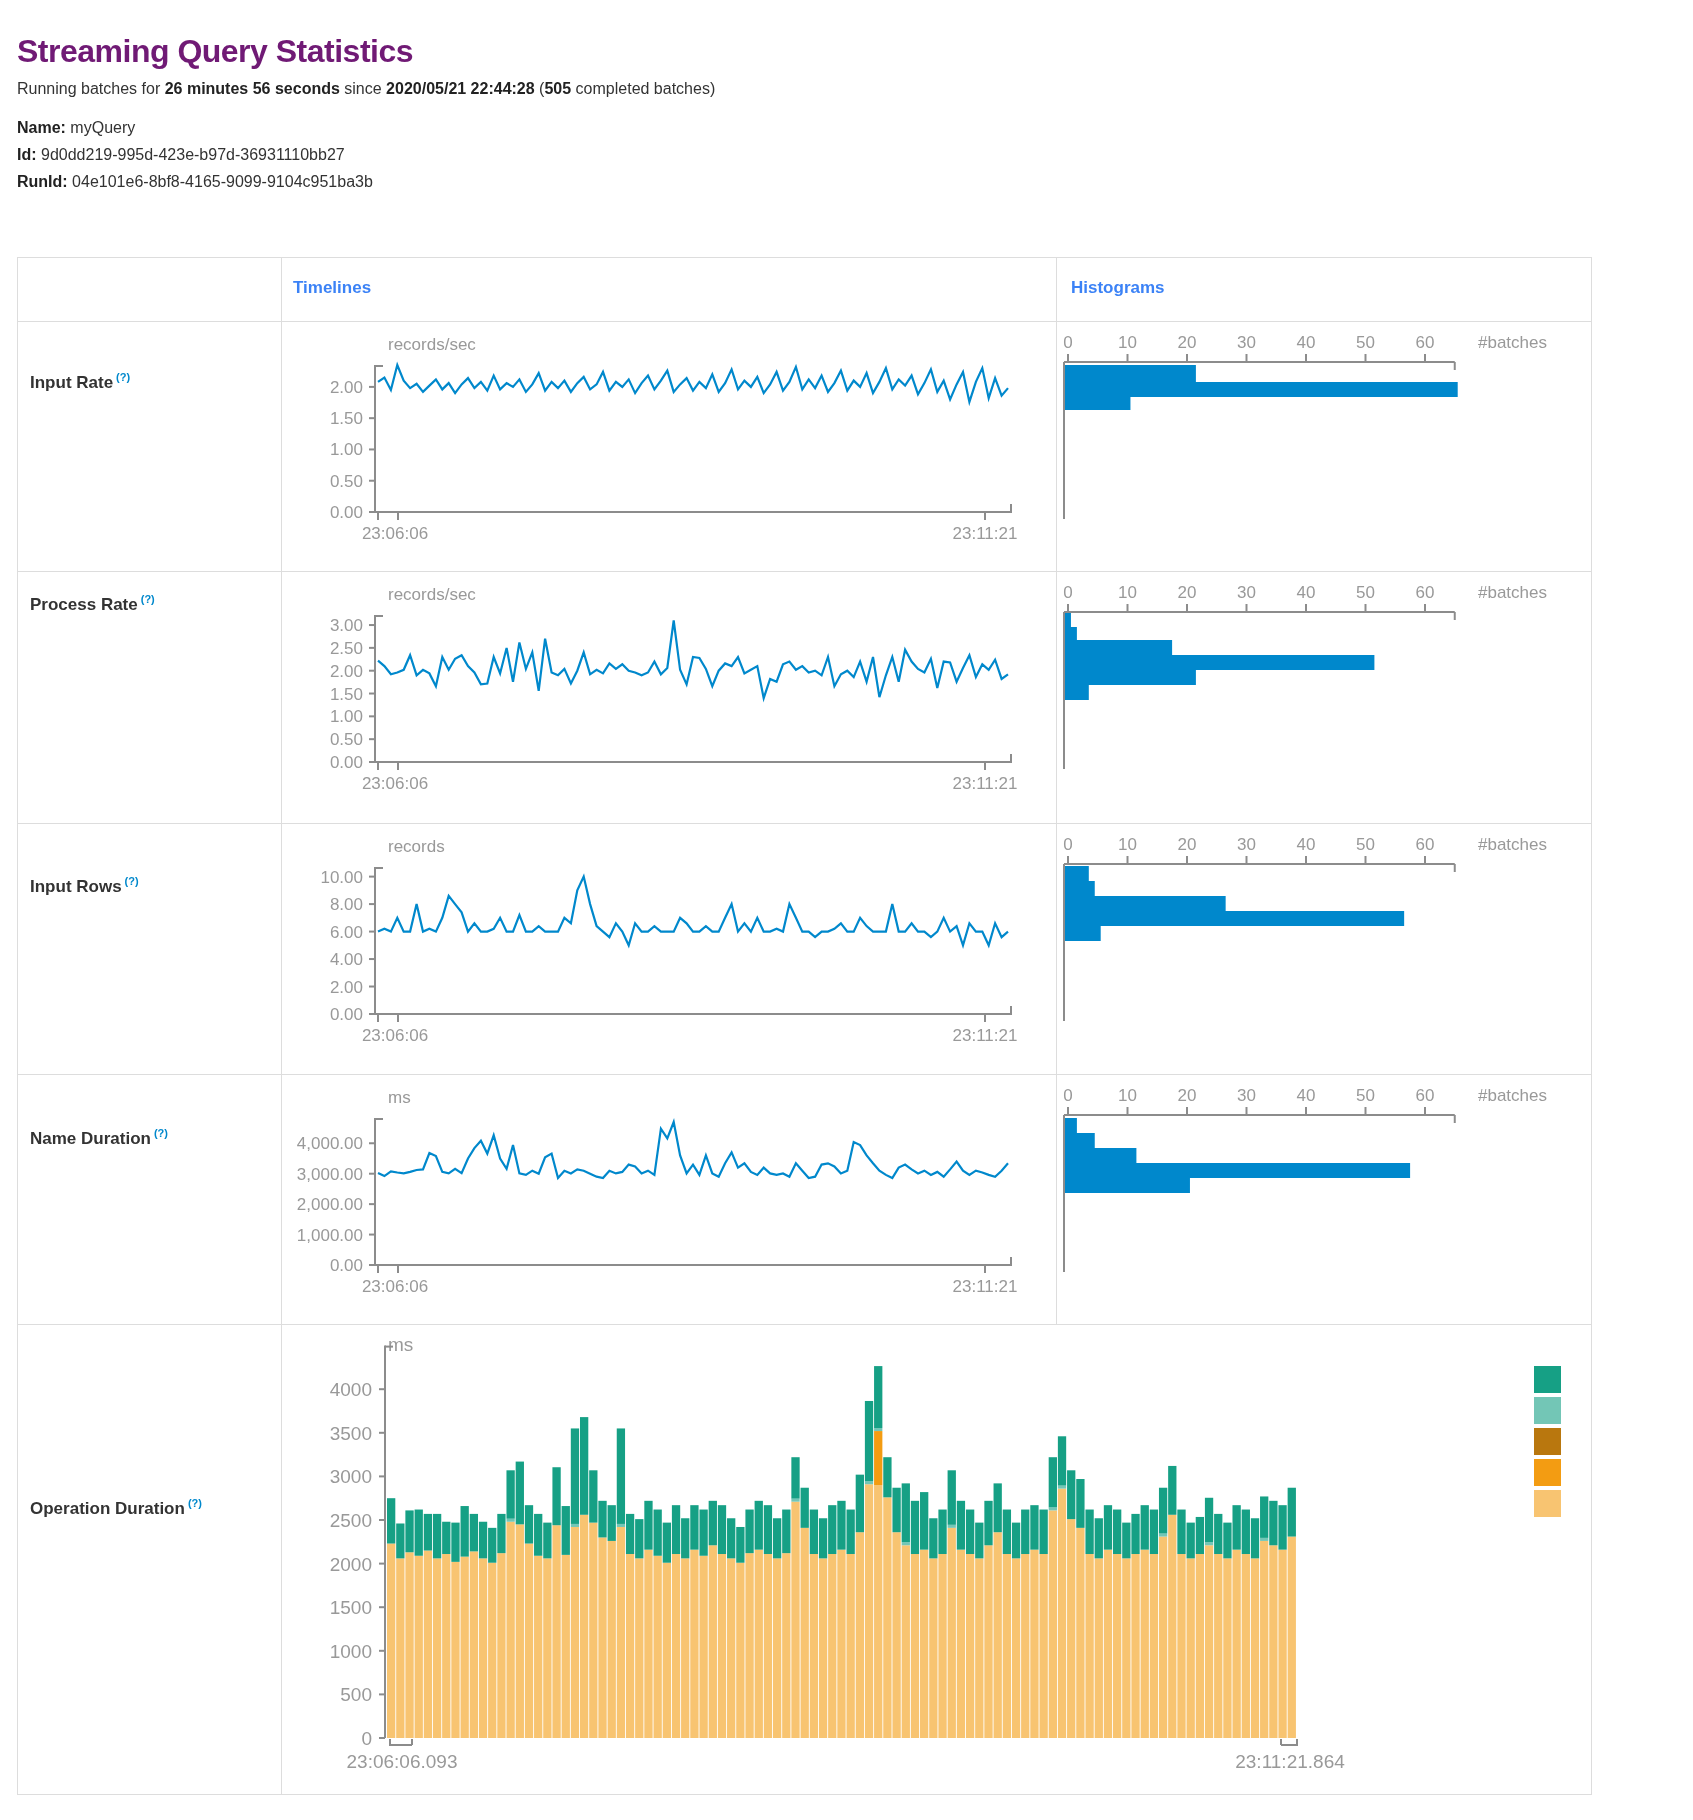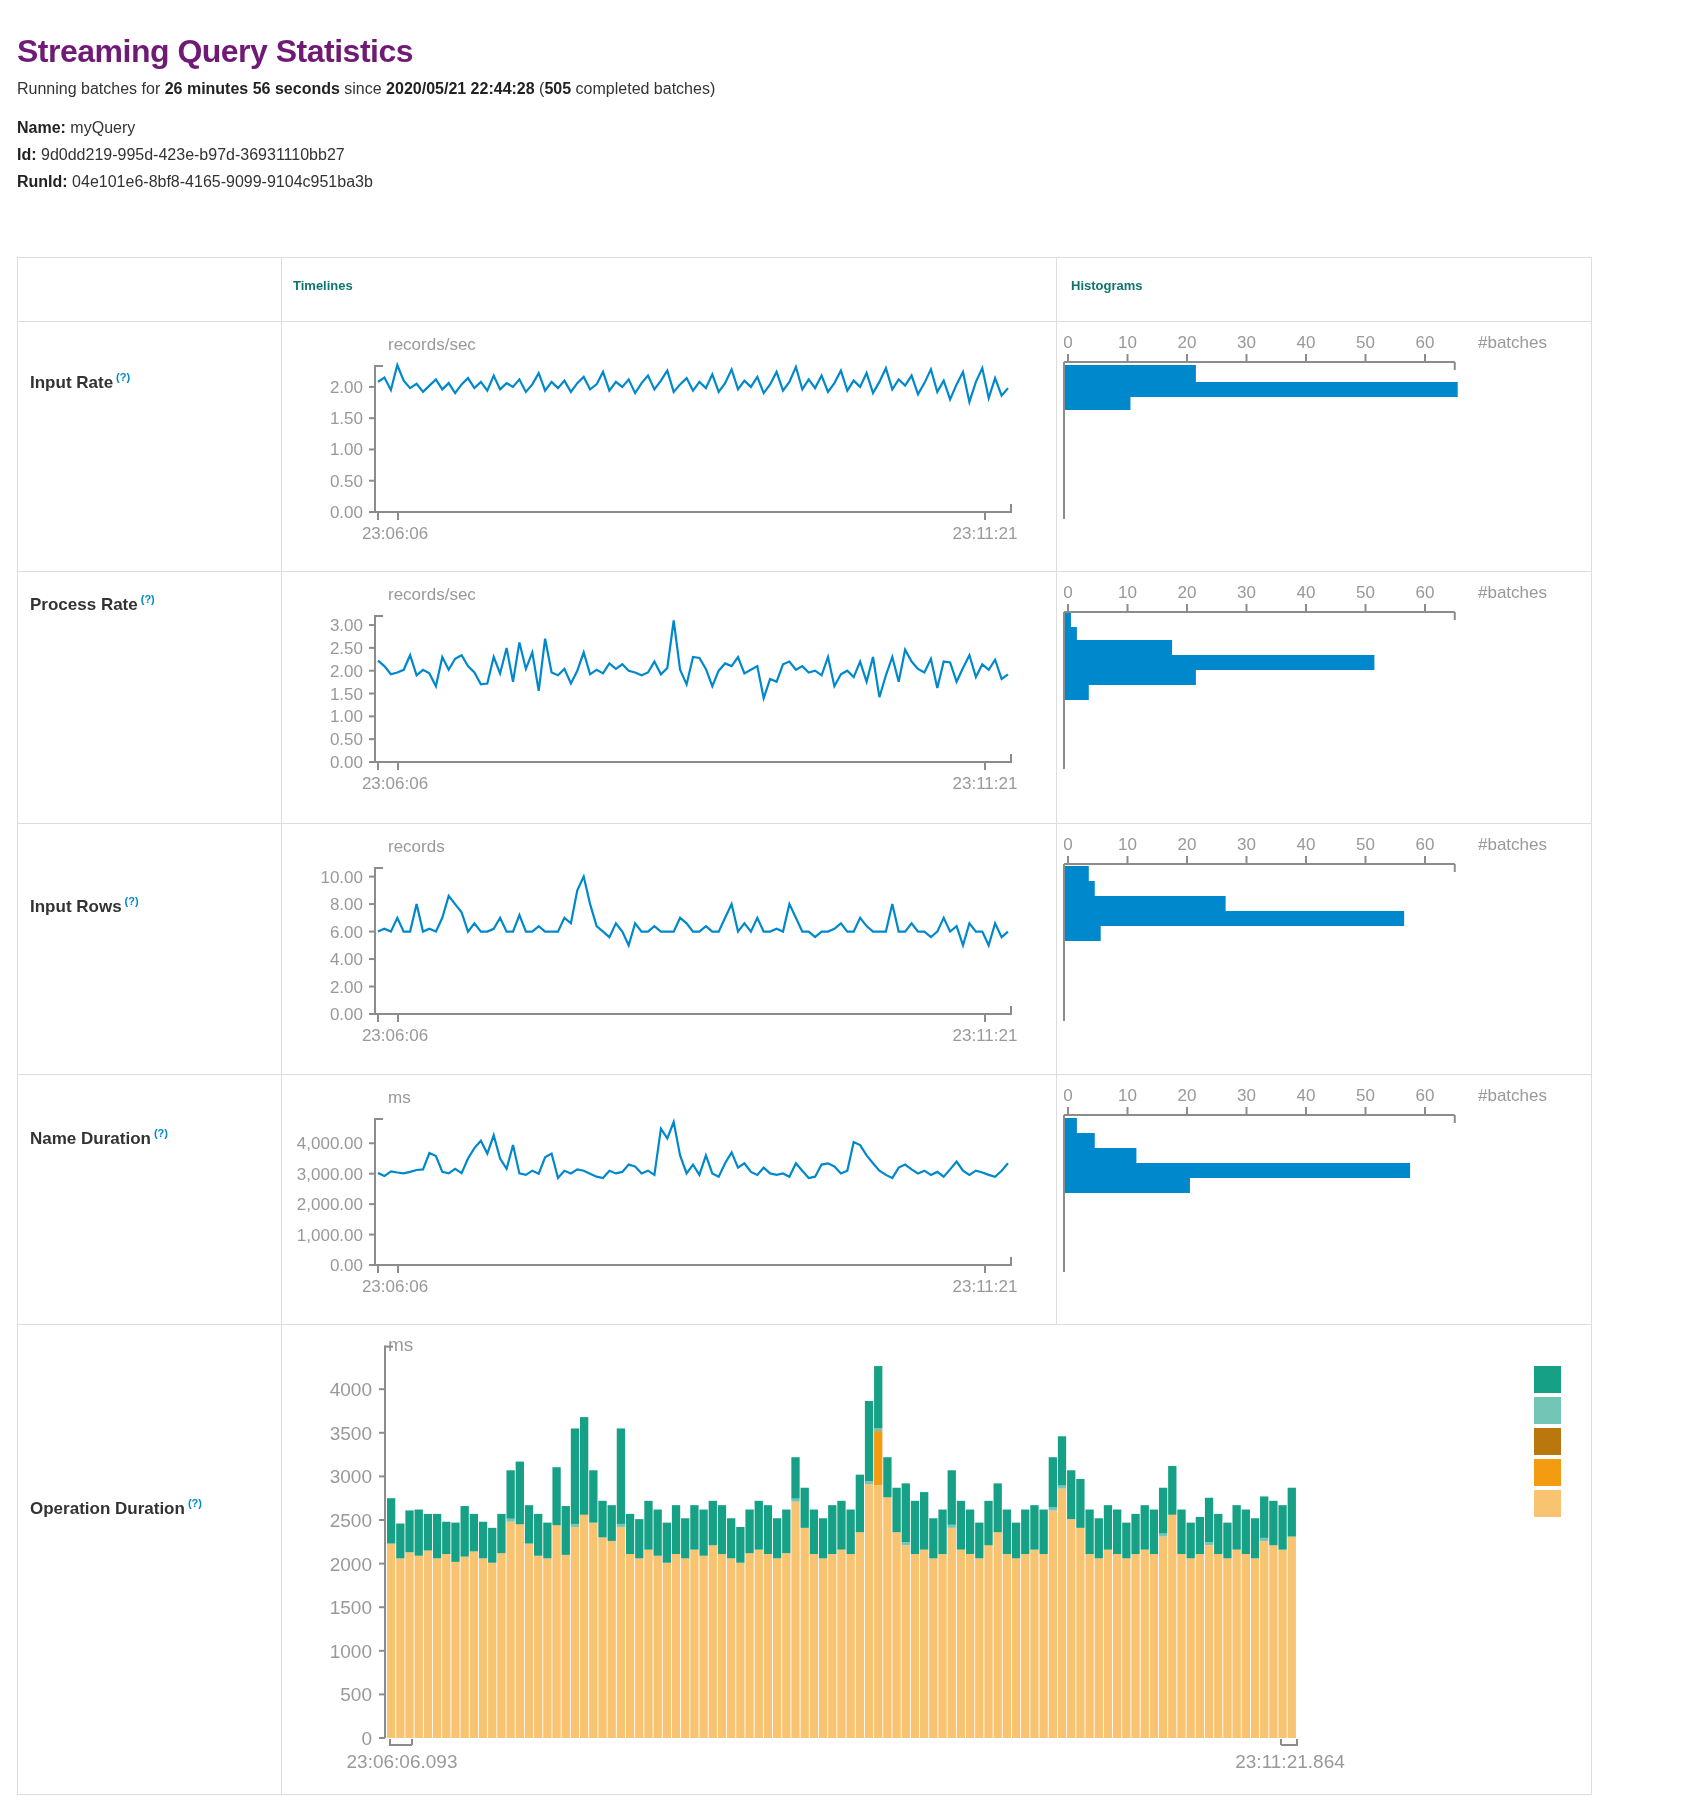--- a/index.html
+++ b/index.html
@@ -9,21 +9,21 @@
   #subtitle{left:17px;top:64px;font-size:16px;color:#333;text-align:right;}
   #subtitle b{color:#222;}
   .meta-line{left:17px;font-size:16px;color:#333;}
   .meta-line b{color:#222;}
   #meta-0{top:119px;}
   #meta-1{top:146px;}
   #meta-2{top:173px;}
   #stats-table{left:17px;top:257px;width:1573px;height:1536px;border:1px solid #ddd;background:#fff;}
   .hline{position:absolute;left:0;width:100%;height:1px;background:#ddd;}
   .vline{position:absolute;top:0;width:1px;background:#ddd;}
-  .thead{position:absolute;font-size:13px;font-weight:bold;color:#0f766e;top:20px;}
+  .thead{position:absolute;font-size:17px;font-weight:bold;color:#3b82f6;top:20px;}
   .rowlabel{position:absolute;left:12px;font-size:17px;font-weight:bold;color:#333;white-space:nowrap;}
   .rowlabel sup{color:#0088cc;font-size:11px;font-weight:bold;margin-left:3px;}
   #chart-layer{left:0;top:0;pointer-events:none;}
   #op-legend{left:1534px;top:1366px;width:27px;}
   .legend-swatch{width:27px;height:27px;margin-bottom:4px;}
 </style>
 </head>
 <body>
 
 <h1 class="abs" id="page-title">Streaming Query Statistics</h1>
@@ -41,21 +41,21 @@
   <div class="hline" style="top:816px"></div>
   <div class="hline" style="top:1066px"></div>
   <div class="vline" style="left:263px;height:1536px"></div>
   <div class="vline" style="left:1038px;height:1066px"></div>
 
   <div class="thead" style="left:275px">Timelines</div>
   <div class="thead" style="left:1053px">Histograms</div>
 
   <div class="rowlabel" style="top:113px"><span>Input Rate</span><sup style="color: rgb(0, 136, 204);">(?)</sup></div>
   <div class="rowlabel" style="top:335px"><span>Process Rate</span><sup style="color: rgb(0, 136, 204);">(?)</sup></div>
-  <div class="rowlabel" style="top:637px"><span>Input Rows</span><sup style="color: rgb(0, 136, 204);">(?)</sup></div>
+  <div class="rowlabel" style="top:617px"><span>Input Rows</span><sup style="color: rgb(0, 136, 204);">(?)</sup></div>
   <div class="rowlabel" style="top:869px"><span>Name Duration</span><sup style="color: rgb(0, 136, 204);">(?)</sup></div>
   <div class="rowlabel" style="top:1239px"><span>Operation Duration</span><sup style="color: rgb(0, 136, 204);">(?)</sup></div>
 </div>
 
 <div class="abs" id="op-legend">
   <div class="legend-swatch" style="background: rgb(22, 160, 133);"></div>
   <div class="legend-swatch" style="background: rgb(115, 198, 182);"></div>
   <div class="legend-swatch" style="background: rgb(185, 119, 14);"></div>
   <div class="legend-swatch" style="background: rgb(243, 156, 18);"></div>
   <div class="legend-swatch" style="background: rgb(248, 196, 113);"></div>

